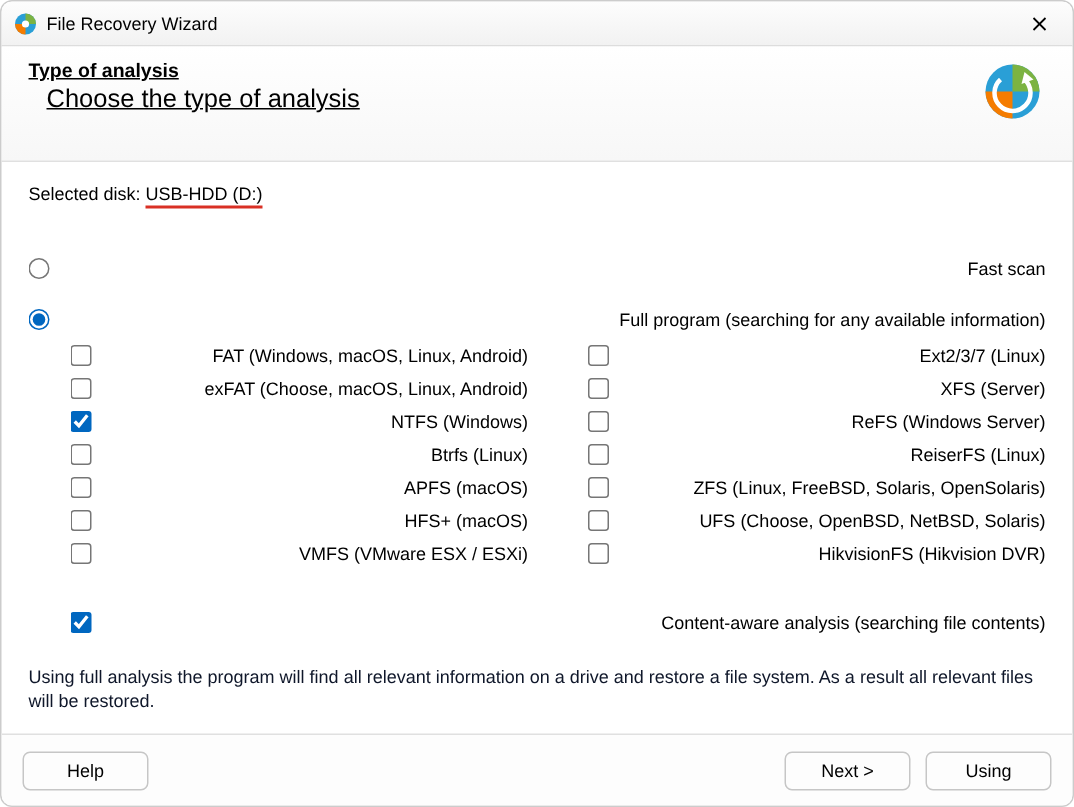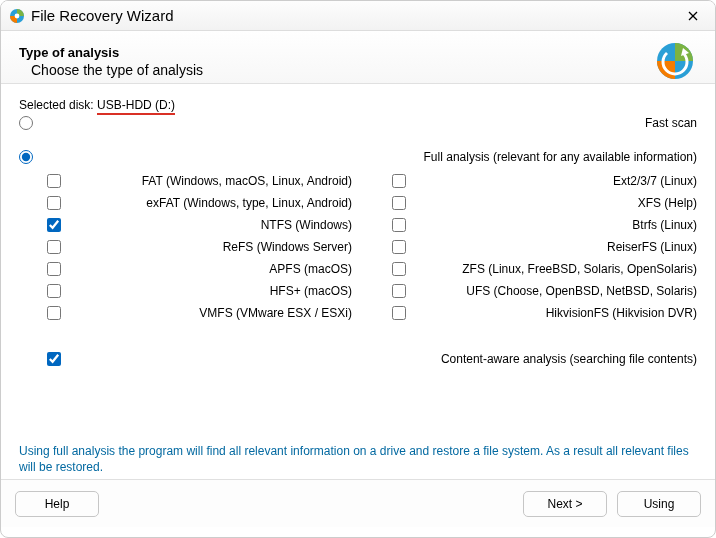--- a/index.html
+++ b/index.html
@@ -20,42 +20,42 @@
     display: flex;
     align-items: center;
     height: 30px;
     padding: 0 8px;
     background: linear-gradient(#fdfdfd, #f2f2f2);
     border-bottom: 1px solid #ddd;
   }
   .titlebar .app-icon {
     width: 16px; height: 16px; margin-right: 6px;
   }
-  .titlebar .title { font-size: 15px; }
+  .titlebar .title { font-size: 12px; }
   .titlebar .spacer { flex: 1; }
   .titlebar .close {
     width: 28px; height: 22px;
     display: flex; align-items: center; justify-content: center;
     border-radius: 4px;
   }
   .header-section {
-    padding: 8px 18px 0 18px;
+    padding: 8px 18px 24px 18px;
     background: linear-gradient(#ffffff, #f7f7f7);
     border-bottom: 1px solid #e0e0e0;
     display: flex;
-    align-items: center;
+    text-decoration: underline;
   }
   .header-text { flex: 1; }
   .header-text h2 { margin: 0 0 2px 0; font-size: 13px; font-weight: bold; }
-  .header-text .sub { margin: 0 0 0 12px; font-size: 14px; color: #000; }
+  .header-text .sub { margin: 0 0 0 12px; font-size: 17px; color: #000; }
   .header-icon { width: 44px; height: 44px; }
   .body-section {
     padding: 14px 18px 0 18px;
   }
-  .selected-disk { margin-bottom: 4px; }
+  .selected-disk { margin-bottom: 36px; }
   .disk-name {
     border-bottom: 2px solid #d93025;
     padding-bottom: 1px;
   }
   .radio-row, .check-row {
     display: flex;
     align-items: center;
     margin: 4px 0;
     justify-content: space-between;
   }
@@ -74,26 +74,26 @@
   }
   .fs-grid .check-row { margin: 4px 0; }
   .content-aware {
     margin: 28px 0 0 28px;
   }
   .description {
     position: absolute;
     left: 18px; right: 18px;
     bottom: 62px;
     font-size: 12px;
-    color: #0369a1;
+    color: #0f172a;
     line-height: 1.35;
   }
   .button-bar {
     position: absolute;
-    left: 0; right: 0; bottom: 10px;
+    left: 0; right: 0; bottom: 0;
     height: 48px;
     border-top: 1px solid #e0e0e0;
     display: flex;
     align-items: center;
     padding: 0 14px;
     background: #fdfdfd;
   }
   .btn {
     min-width: 84px;
     height: 26px;
@@ -154,51 +154,51 @@
 
   <div class="scan-options">
     <label class="radio-row">
       <input type="radio" name="scanmode" style="">
       <span>Fast scan</span>
     </label>
 
     <div class="full-block">
       <label class="radio-row">
         <input type="radio" name="scanmode" checked="" style="">
-        <span>Full analysis (relevant for any available information)</span>
+        <span>Full program (searching for any available information)</span>
       </label>
 
       <div class="fs-grid" id="fs-grid">
           <label class="check-row">
             <input type="checkbox" style="">
             <span>FAT (Windows, macOS, Linux, Android)</span>
           </label>
           <label class="check-row">
             <input type="checkbox" style="">
             <span>Ext2/3/7 (Linux)</span>
           </label>
           <label class="check-row">
             <input type="checkbox" style="">
-            <span>exFAT (Windows, type, Linux, Android)</span>
-          </label>
-          <label class="check-row">
-            <input type="checkbox" style="">
-            <span>XFS (Help)</span>
+            <span>exFAT (Choose, macOS, Linux, Android)</span>
+          </label>
+          <label class="check-row">
+            <input type="checkbox" style="">
+            <span>XFS (Server)</span>
           </label>
           <label class="check-row">
             <input type="checkbox" checked="" style="">
             <span>NTFS (Windows)</span>
           </label>
           <label class="check-row">
             <input type="checkbox" style="">
+            <span>ReFS (Windows Server)</span>
+          </label>
+          <label class="check-row">
+            <input type="checkbox" style="">
             <span>Btrfs (Linux)</span>
-          </label>
-          <label class="check-row">
-            <input type="checkbox" style="">
-            <span>ReFS (Windows Server)</span>
           </label>
           <label class="check-row">
             <input type="checkbox" style="">
             <span>ReiserFS (Linux)</span>
           </label>
           <label class="check-row">
             <input type="checkbox" style="">
             <span>APFS (macOS)</span>
           </label>
           <label class="check-row">

